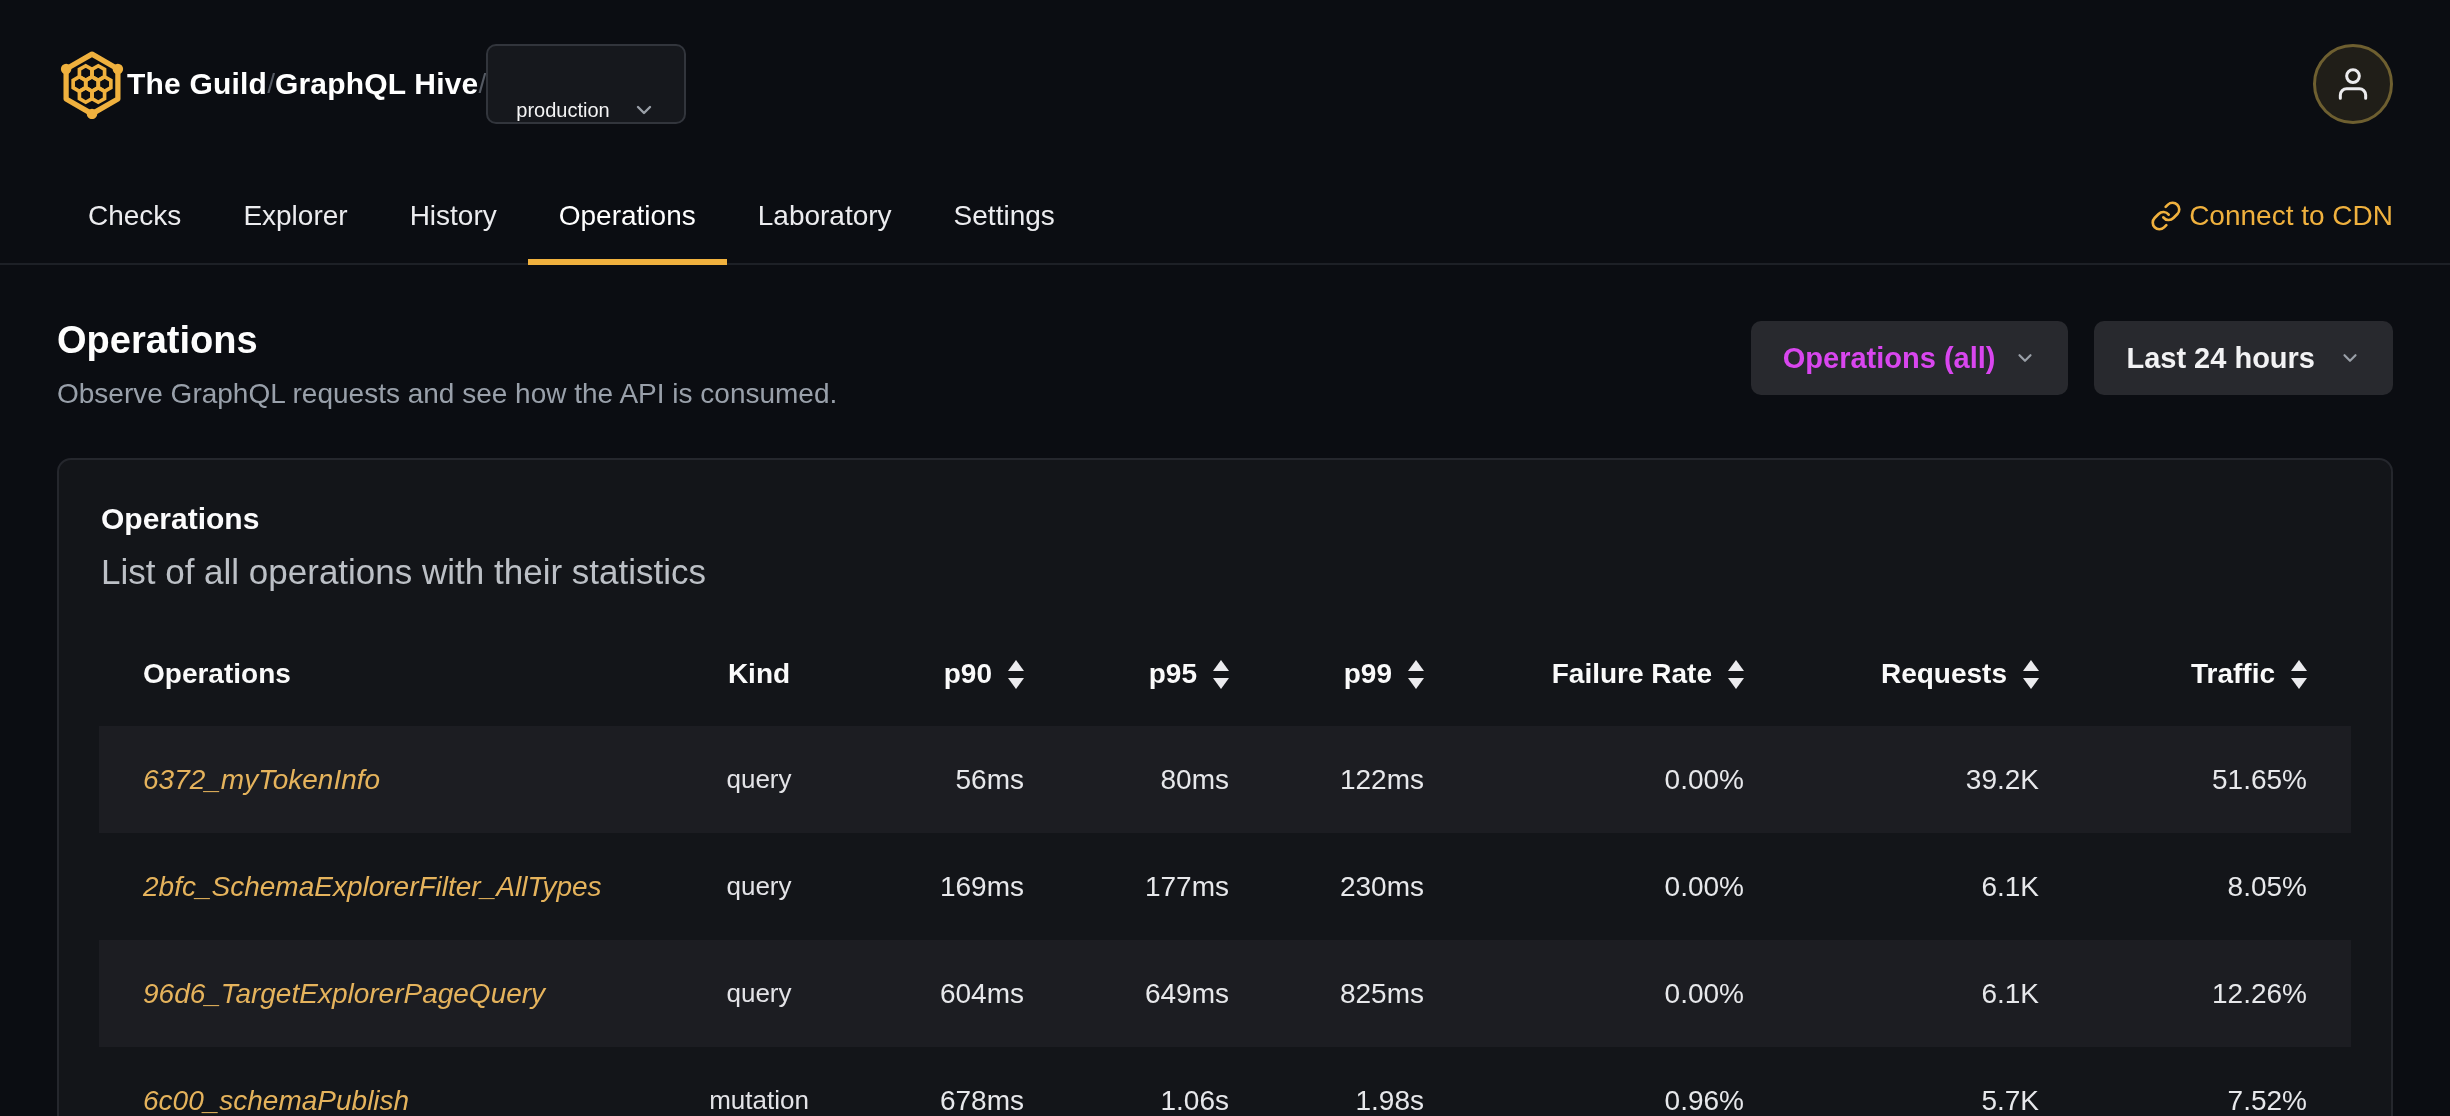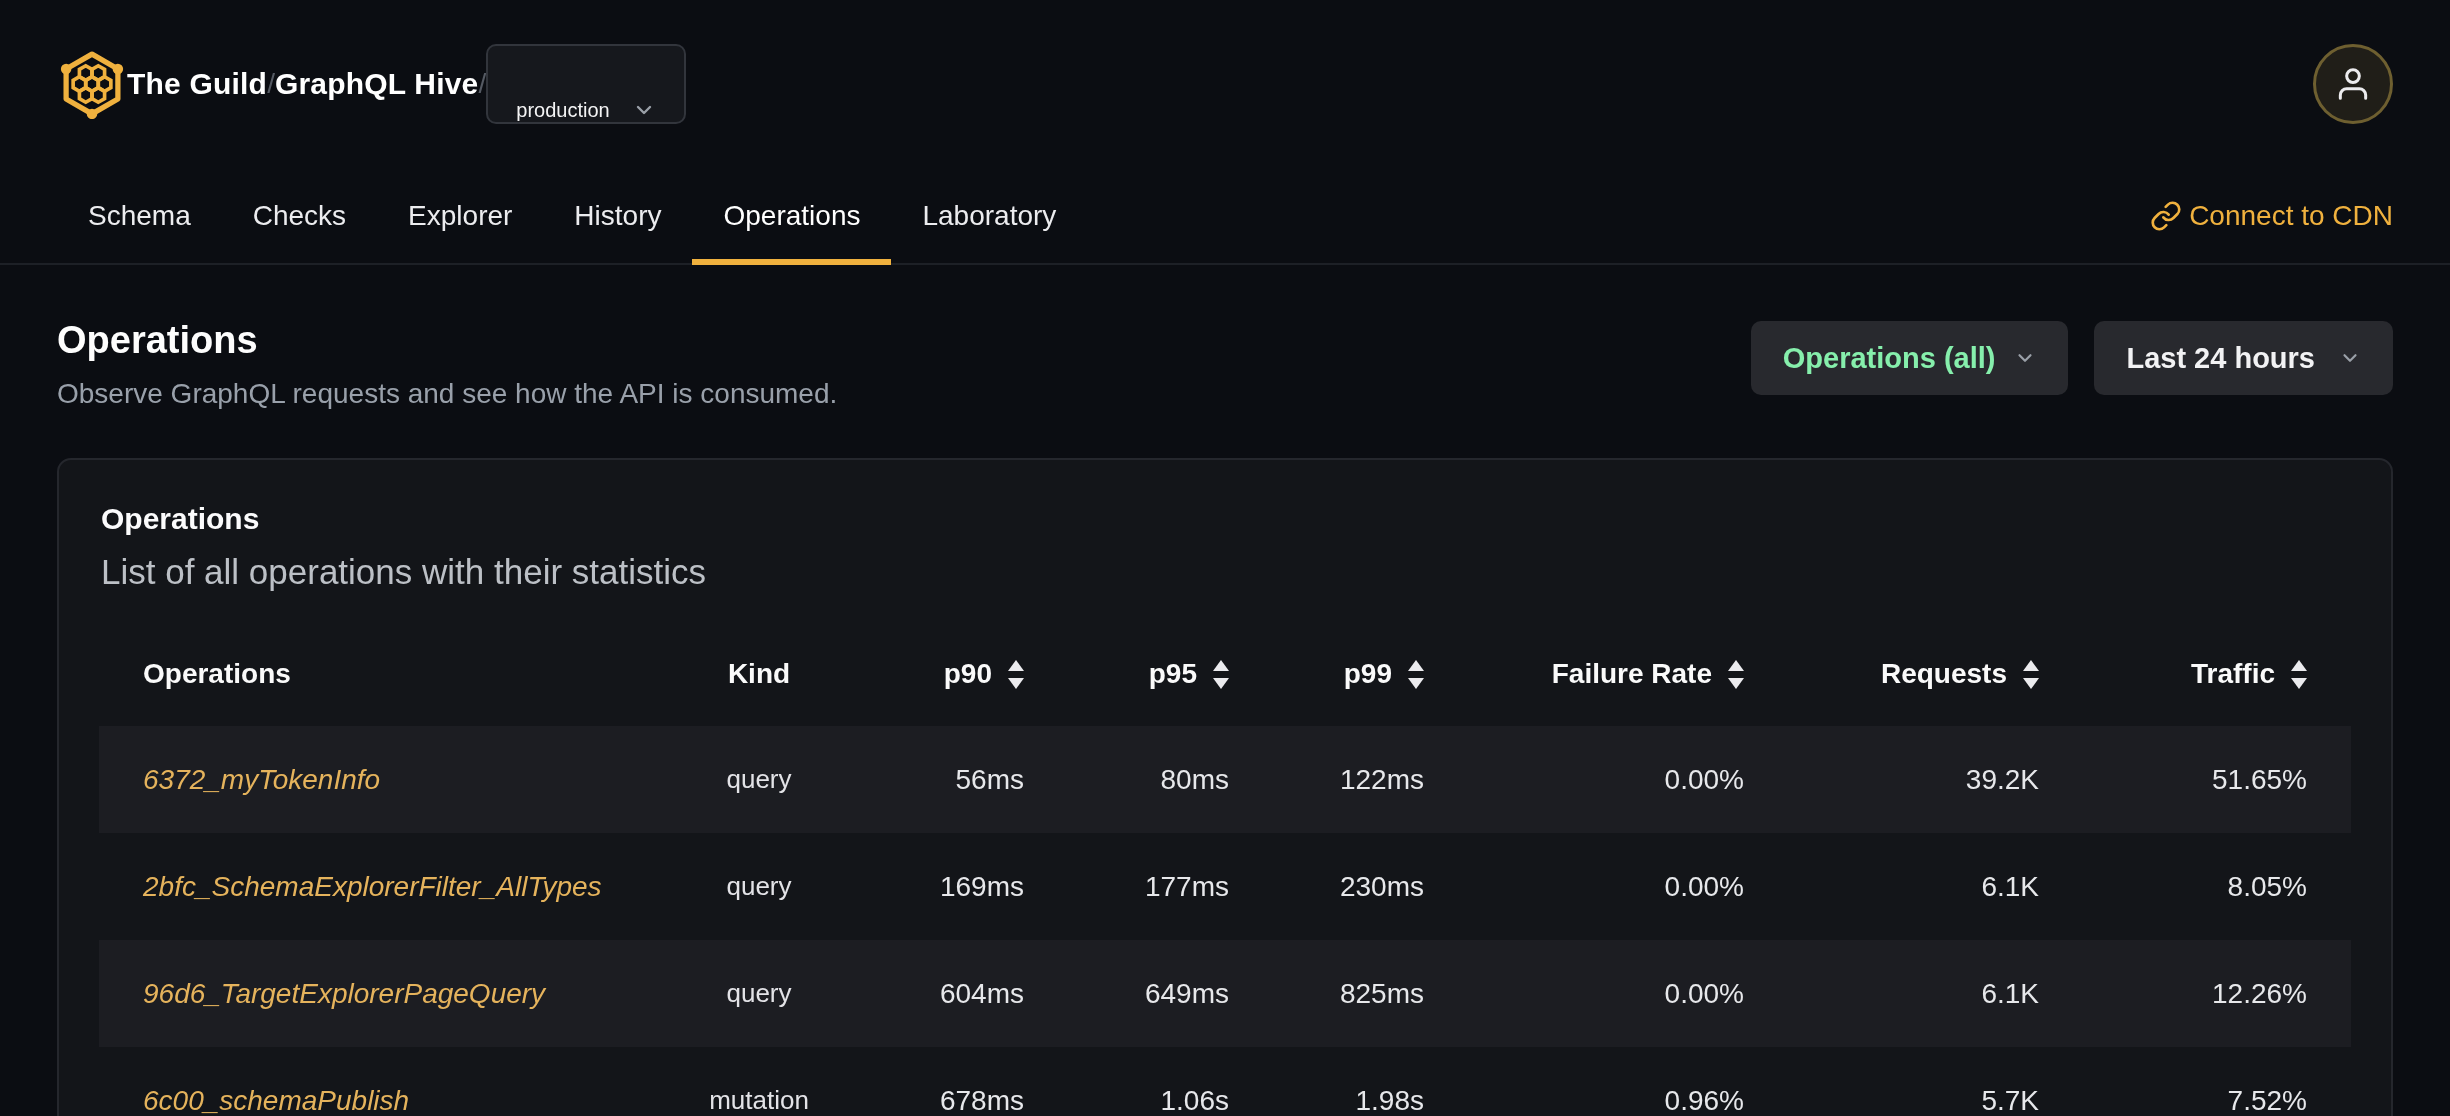--- a/index.html
+++ b/index.html
@@ -64,21 +64,21 @@
     display:flex; justify-content:space-between; align-items:flex-start;
   }
   .page-title { font-size:38px; font-weight:700; color:#fdfdfd; }
   .page-sub { margin-top:16px; font-size:28px; color:#99a0aa; }
   .filters { display:flex; gap:26px; padding-top:2px; }
   .filter-btn {
     height:74px; padding:0 32px; border-radius:10px;
     background:#28292e; border:none; font-family:inherit;
     display:flex; align-items:center; gap:24px; font-size:29px; font-weight:600;
   }
-  .filter-btn.muted { color:#86efac;gap:19px; }
+  .filter-btn.muted { color:#d946ef;gap:19px; }
   .filter-btn.light { color:#f2f2f4; }
 
   
   .card {
     margin:48px 57px 0;
     background:#131519; border:2px solid #25272d; border-radius:14px;
     padding:42px 0 40px;
   }
   .card-head { padding:0 42px; }
   .card-title { font-size:30px; font-weight:700; color:#fbfbfc; }
@@ -151,26 +151,26 @@
       <svg width="38" height="38" viewBox="0 0 24 24" fill="none" stroke="currentColor" stroke-width="1.9" stroke-linecap="round" stroke-linejoin="round">
         <path d="M20 21v-2a4 4 0 0 0-4-4H8a4 4 0 0 0-4 4v2"></path>
           <circle cx="12" cy="7" r="4"></circle>
       </svg>
     </span>
   </button>
 </header>
 
 <nav class="nav">
   <div class="tabs">
-    <div class="tab">Schema</div>
     <div class="tab">Checks</div>
     <div class="tab">Explorer</div>
     <div class="tab">History</div>
     <div class="tab active">Operations</div>
     <div class="tab">Laboratory</div>
+    <div class="tab">Settings</div>
   </div>
   <a class="cdn">
     <span>
       <svg width="32" height="32" viewBox="0 0 24 24" fill="none" stroke="#f0b13e" stroke-width="2" stroke-linecap="round" stroke-linejoin="round">
         <path d="M10 13a5 5 0 0 0 7.54.54l3-3a5 5 0 0 0-7.07-7.07l-1.72 1.71"></path>
         <path d="M14 11a5 5 0 0 0-7.54-.54l-3 3a5 5 0 0 0 7.07 7.07l1.71-1.71"></path>
       </svg>
     </span>
     <span>Connect to CDN</span>
   </a>

